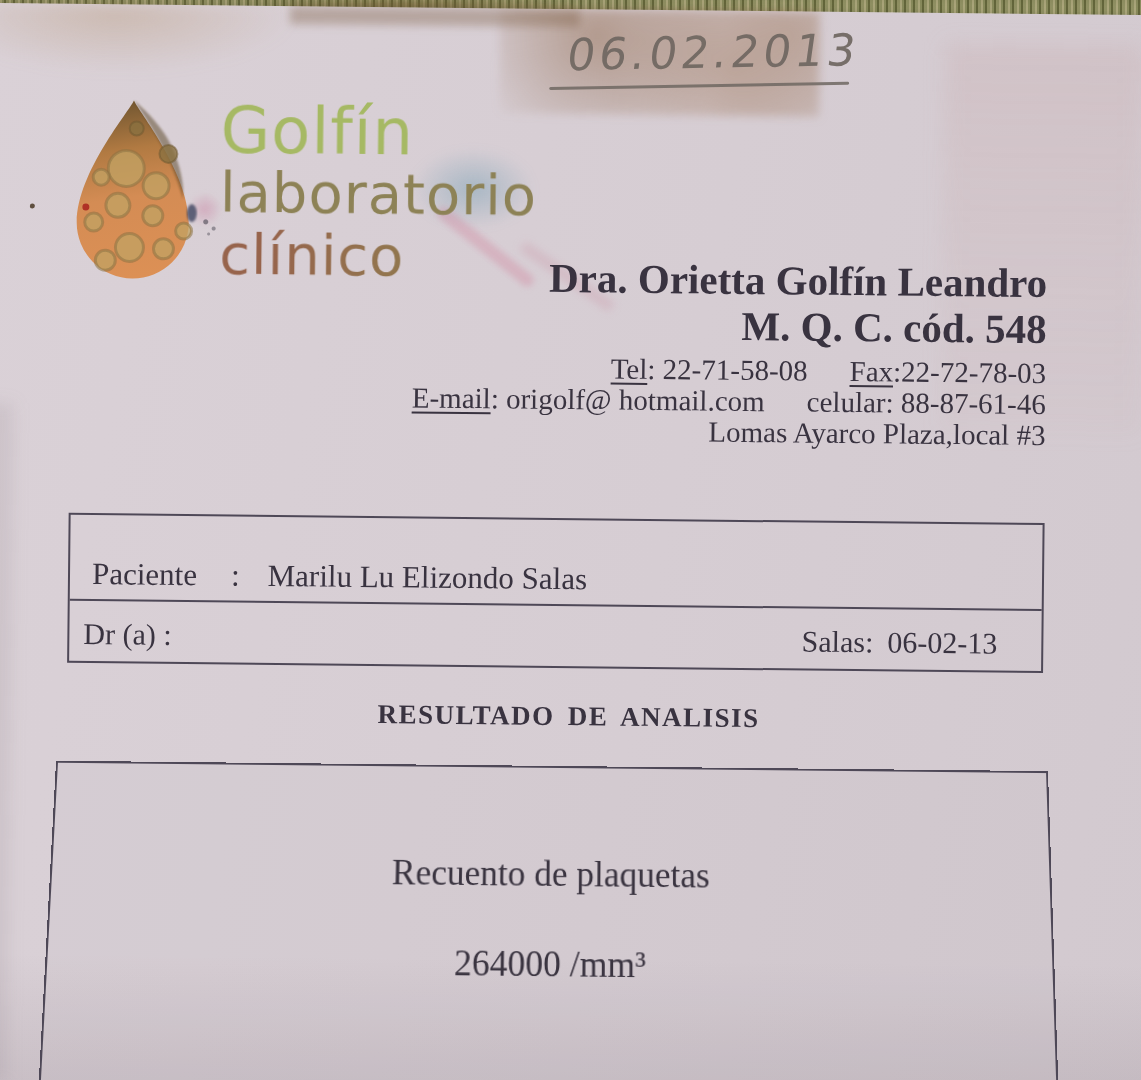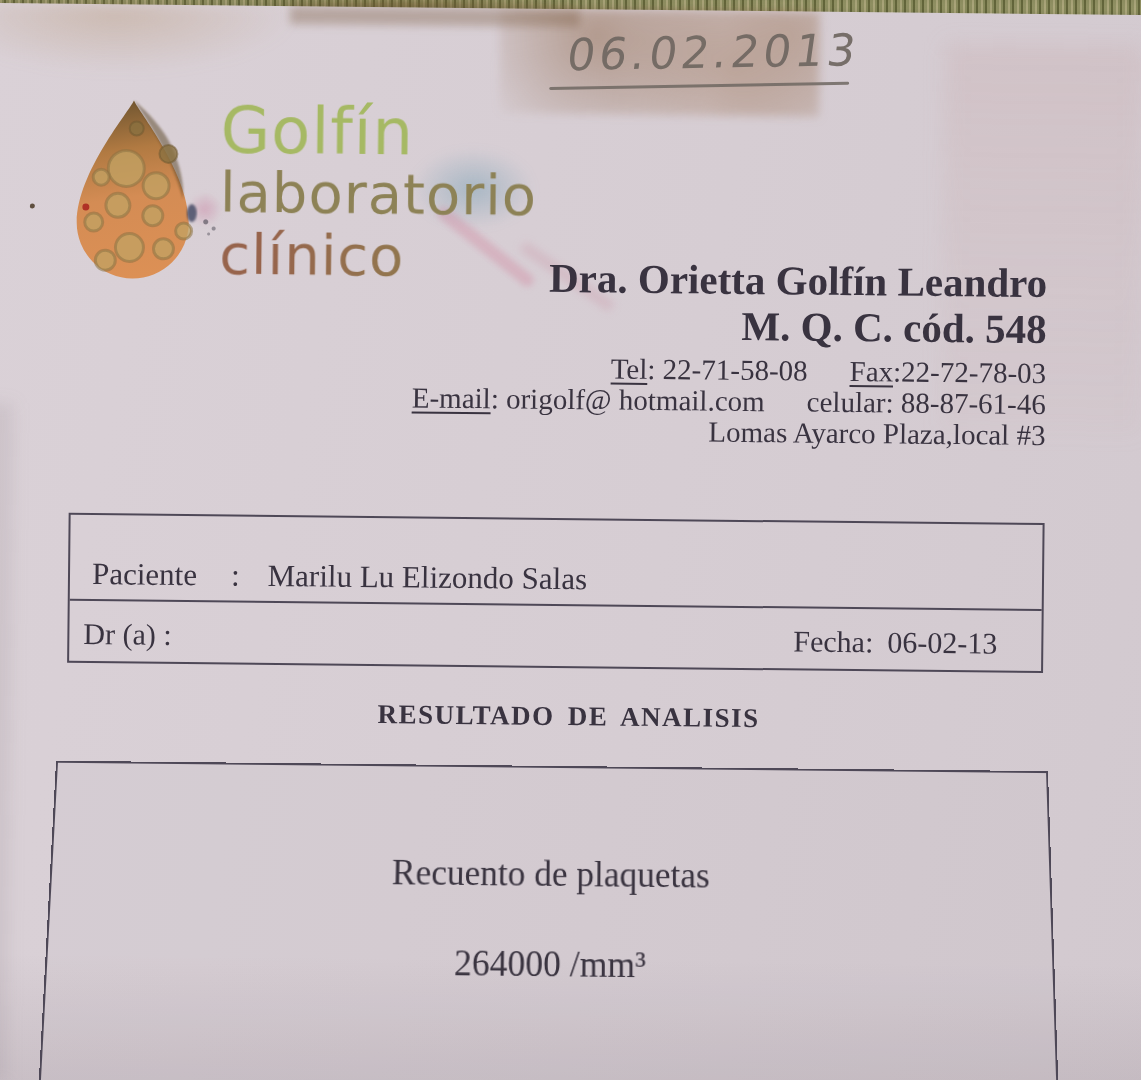--- a/index.html
+++ b/index.html
@@ -168,21 +168,21 @@
 
     <div class="ptable">
       <div class="prow1">
         <span>Paciente</span>
         <span class="colon">:</span>
         <span class="pname">Marilu Lu Elizondo Salas</span>
       </div>
       <div class="prow2">
         <span>Dr (a) :</span>
         <span class="fecha">
-          <span>Fecha:</span><span class="val">06-02-13</span>
+          <span>Salas:</span><span class="val">06-02-13</span>
         </span>
       </div>
     </div>
 
     <div class="section-title">RESULTADO DE ANALISIS</div>
 
     <div class="results-box">
       <div class="test-name">Recuento de plaquetas</div>
       <div class="test-value">264000 /mm³</div>
     </div>

